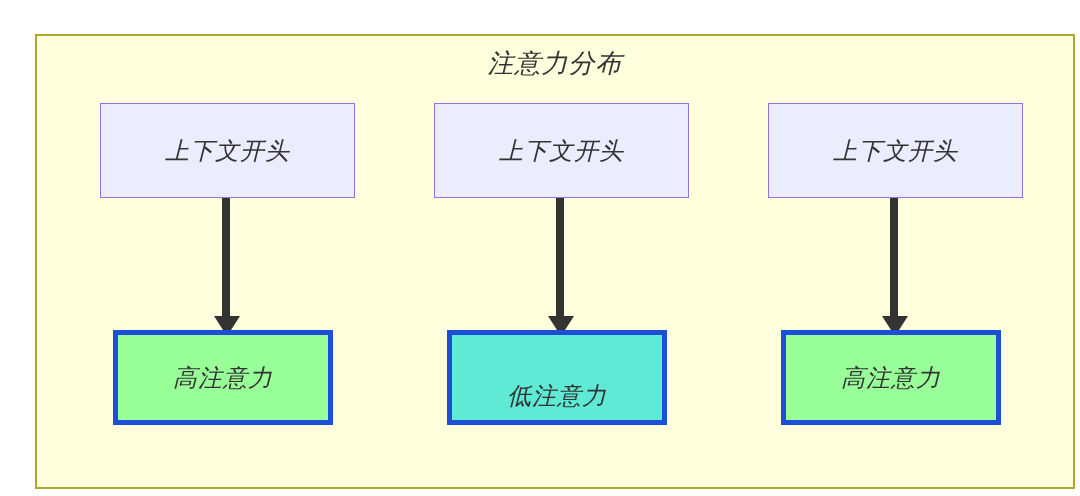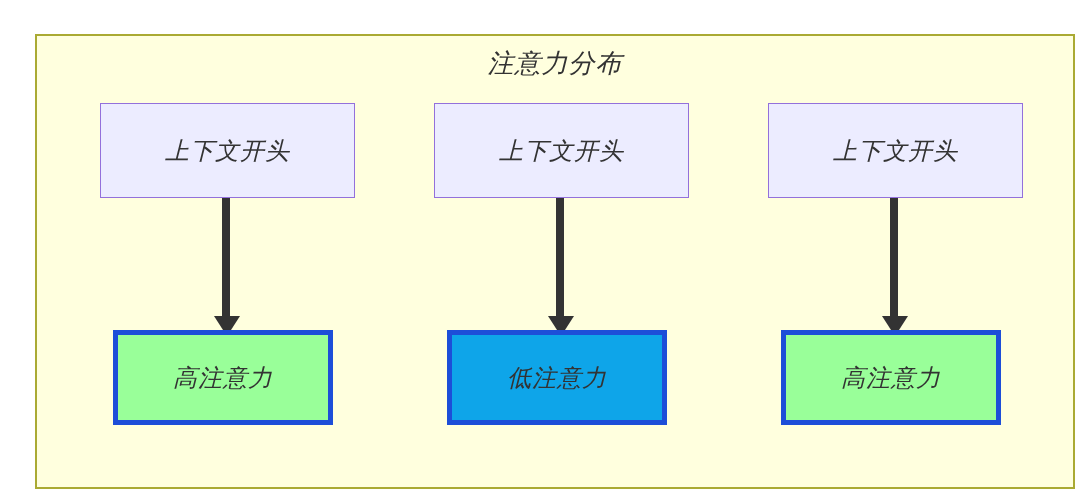--- a/index.html
+++ b/index.html
@@ -44,21 +44,21 @@
     border: 1.5px solid #9370db;
     width: 255px; height: 95px;
     top: 67px;
   }
   .target-node {
     border: 5px solid #1d4ed8;
     width: 220px; height: 95px;
     top: 294px;
   }
   .target-high { background: #99ff99; }
-  .target-low  { background: #0ea5e9; }
+  .target-low  { background: #5eead4; align-items: flex-end; }
 
   
   .col1 .source-node { left: 63px; }
   .col2 .source-node { left: 397px; }
   .col3 .source-node { left: 731px; }
   .col1 .target-node { left: 76px; }
   .col2 .target-node { left: 410px; }
   .col3 .target-node { left: 744px; }
 
   .arrow-line {

